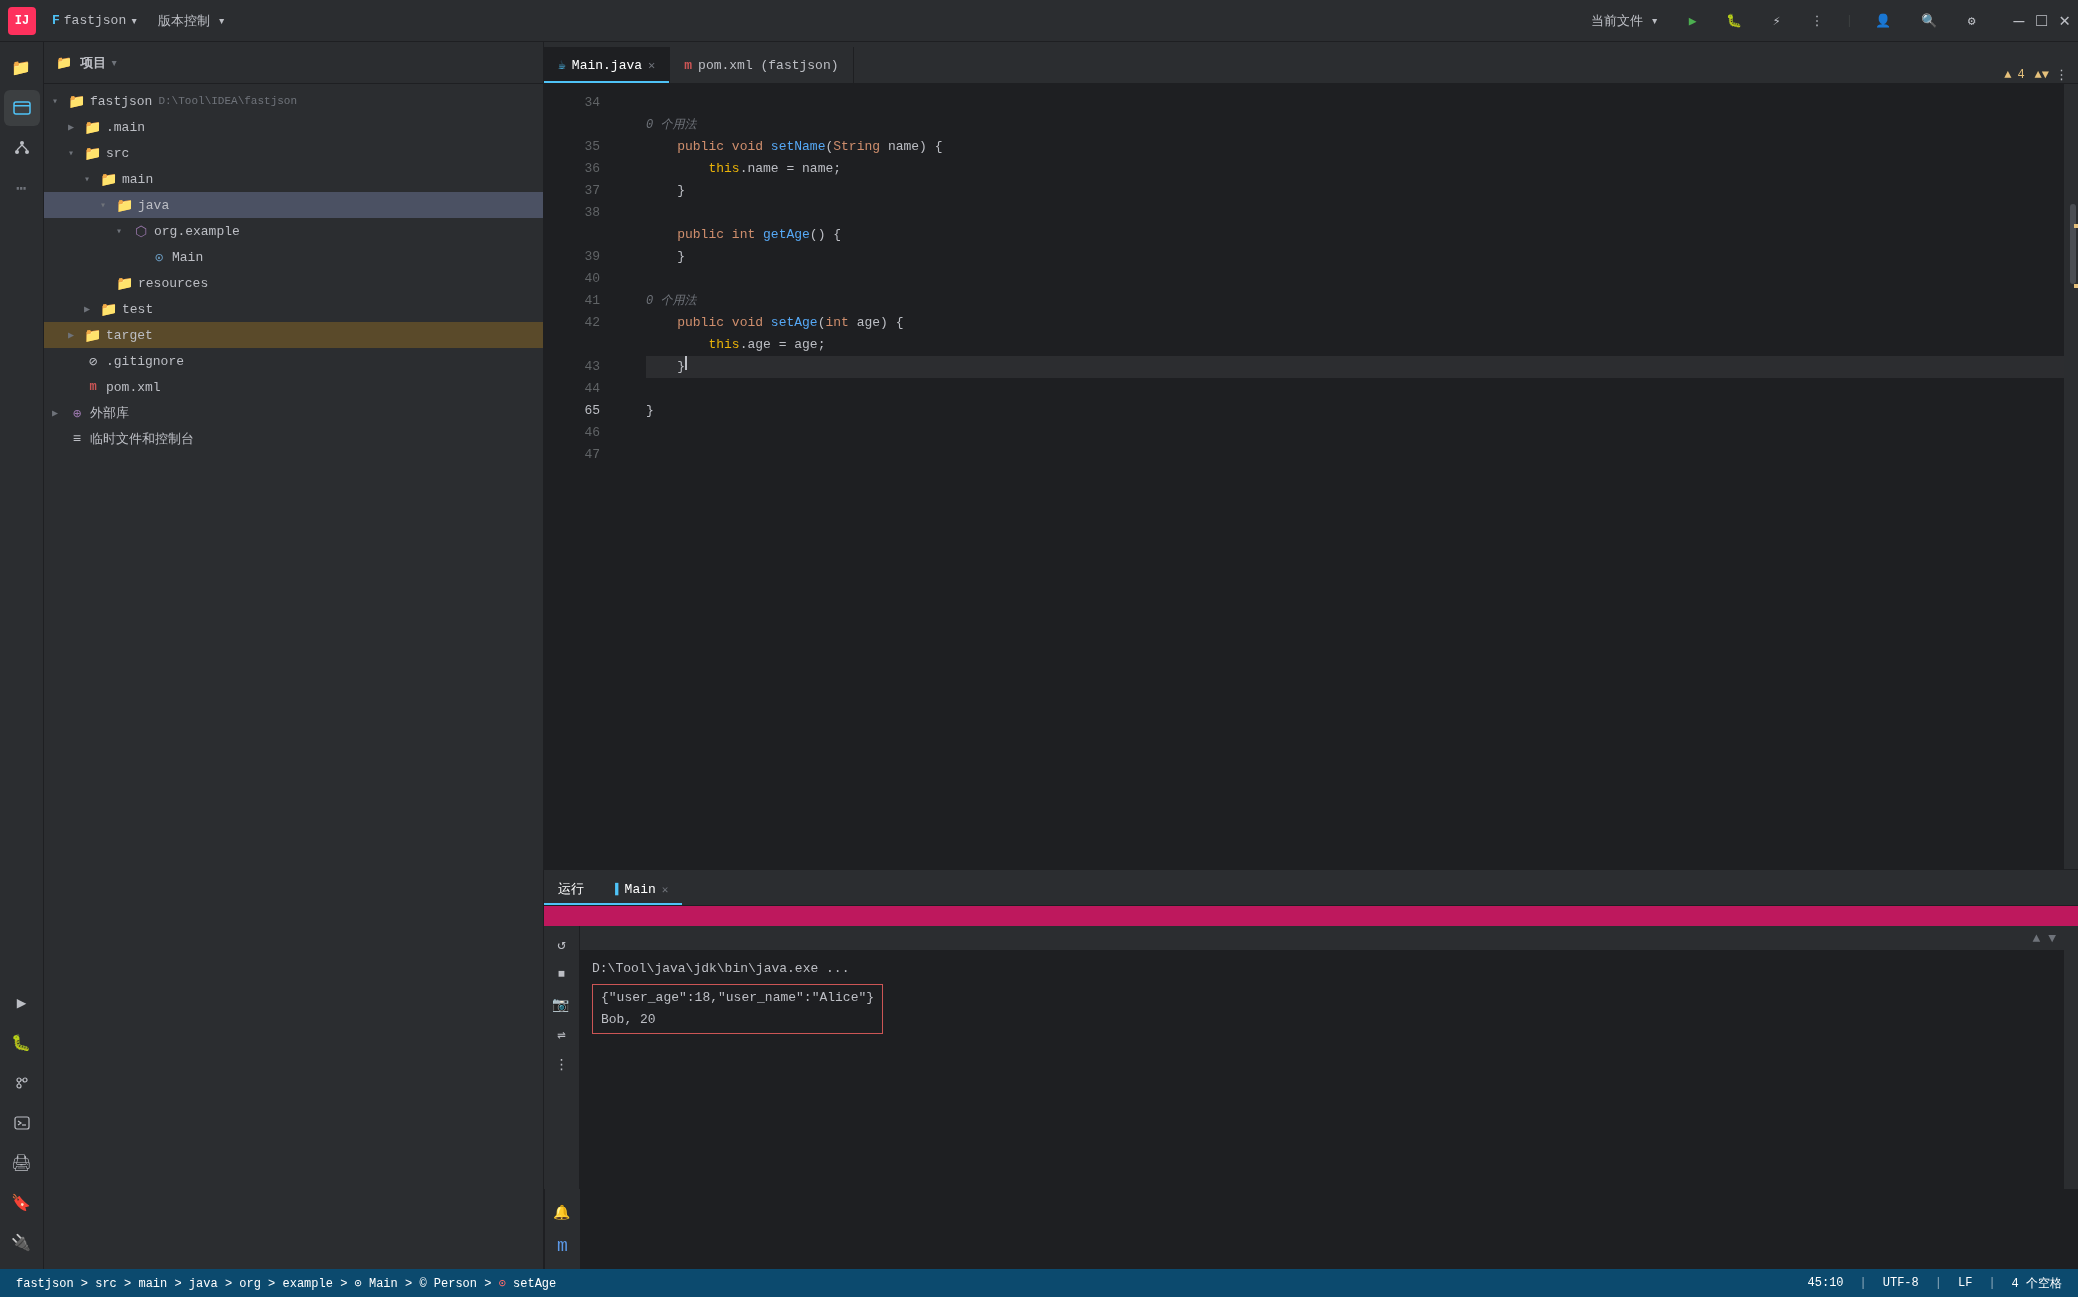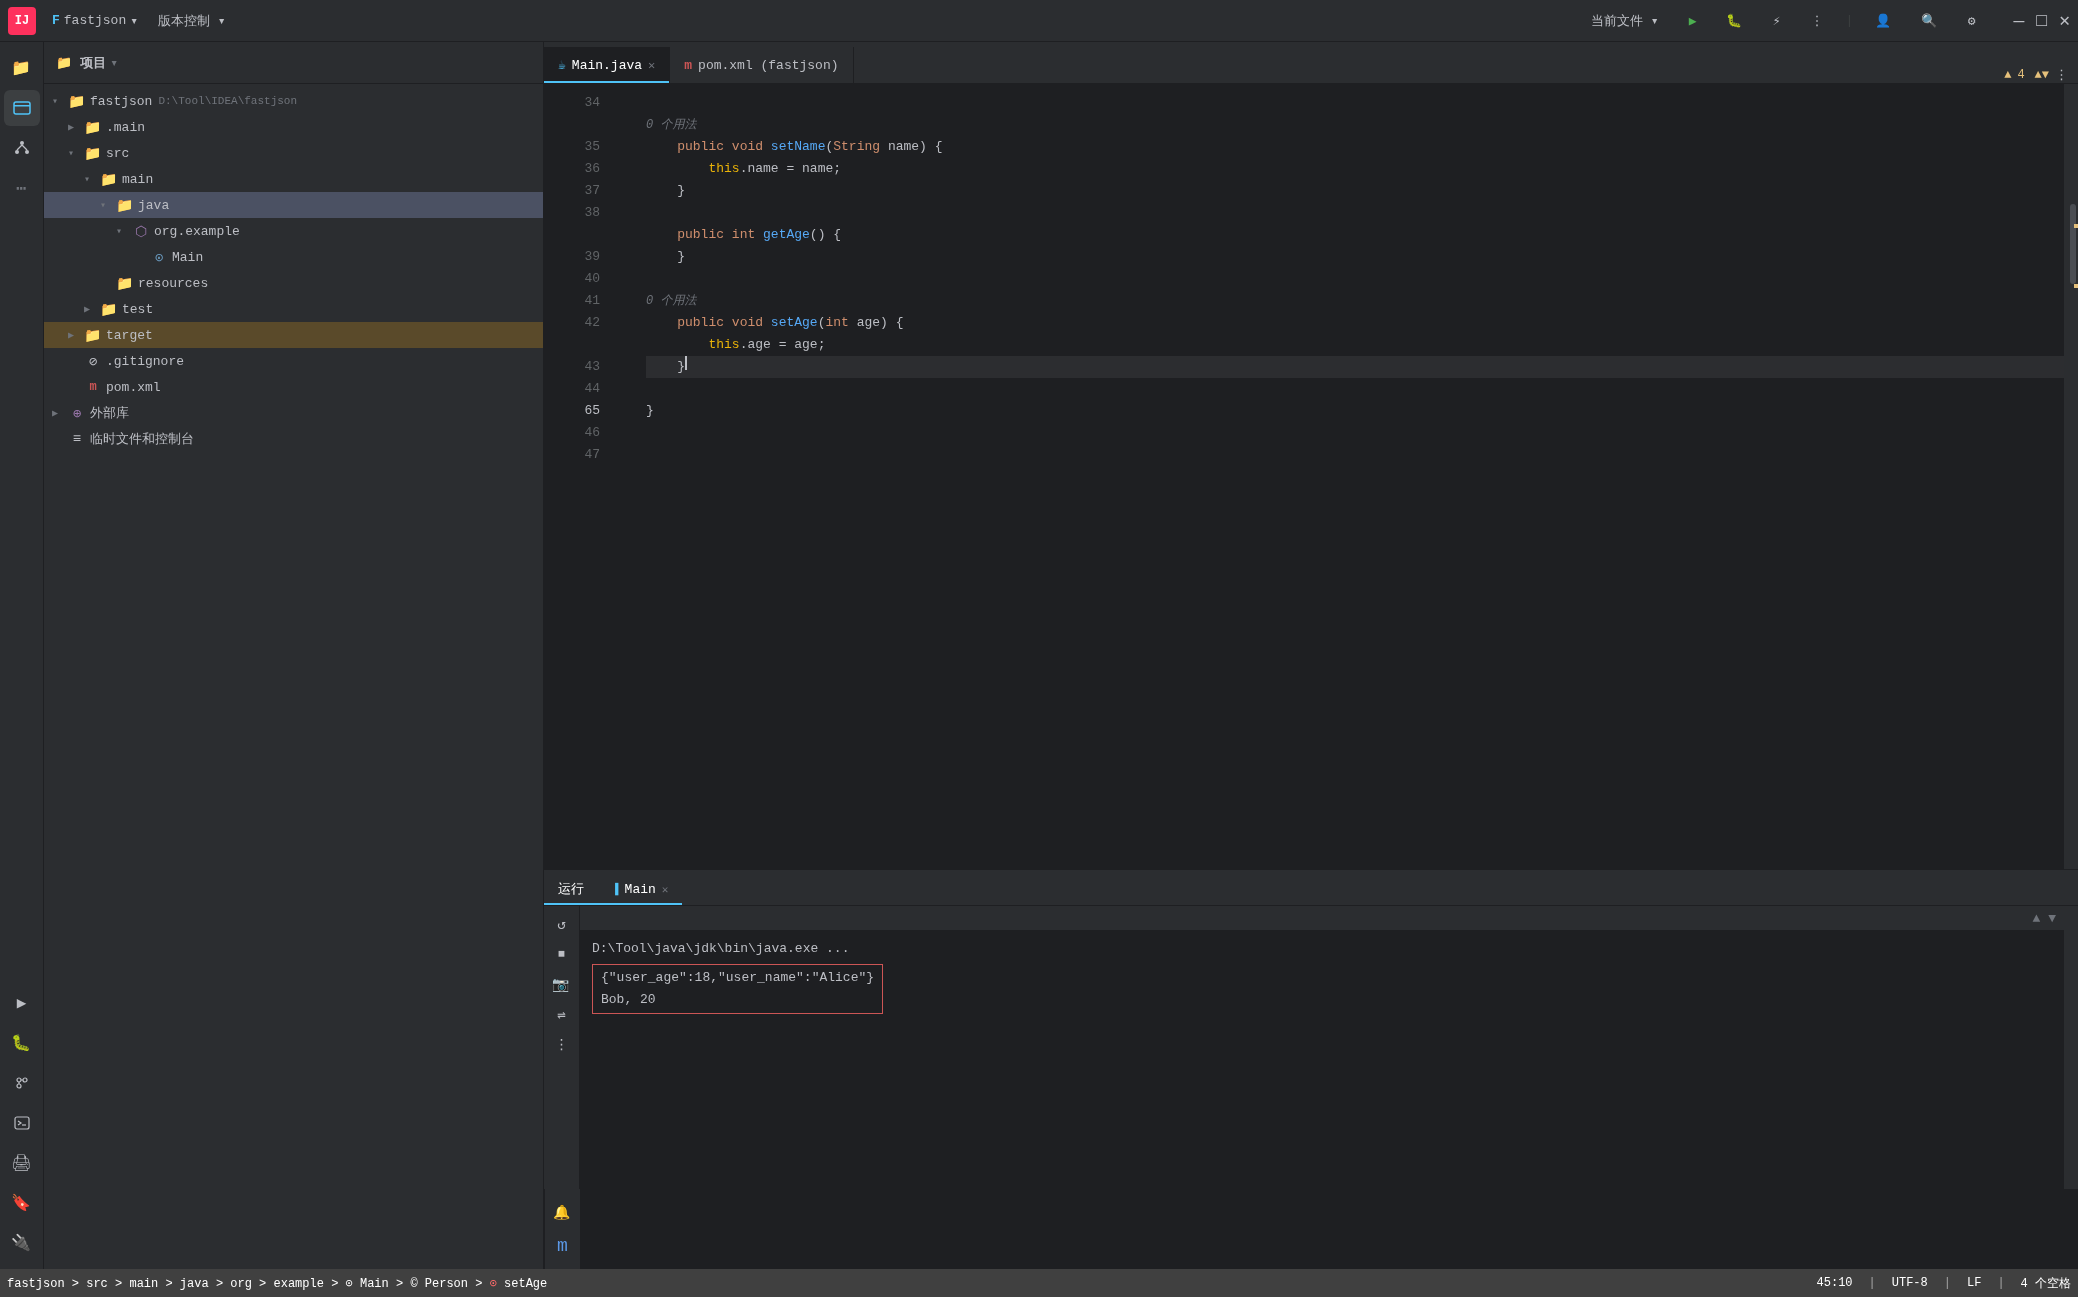--- a/index.html
+++ b/index.html
@@ -269,20 +269,21 @@
     .hint { color: #6f737a; font-style: italic; font-size: 12px; }
 
     
     .bottom-panel {
       height: 320px;
       background: #be185d;
       border-top: 1px solid #1e1f22;
       display: flex;
       flex-direction: column;
       flex-shrink: 0;
+      gap: 20px;
     }
     .bottom-tab-bar {
       height: 36px;
       background: #2b2d30;
       display: flex;
       align-items: flex-end;
       border-bottom: 1px solid #1e1f22;
       flex-shrink: 0;
     }
     .bottom-tab {
@@ -331,24 +332,24 @@
       font-size: 13px;
       line-height: 22px;
     }
     .console-cmd { color: #bcbec4; }
     .console-output { color: #bcbec4; }
     .console-process { color: #6f737a; margin-top: 8px; }
 
     
     .status-bar {
       height: 28px;
-      background: #404040;
-      display: flex;
-      align-items: center;
-      padding: 0 7px;
+      background: #0c4a6e;
+      display: flex;
+      align-items: center;
+      padding: 0 16px;
       font-size: 12px;
       color: #ffffff;
       gap: 16px;
       flex-shrink: 0;
     }
     .status-bar-right {
       margin-left: auto;
       display: flex; gap: 16px; align-items: center;
     }
     .status-sep { color: rgba(255,255,255,0.5); }

